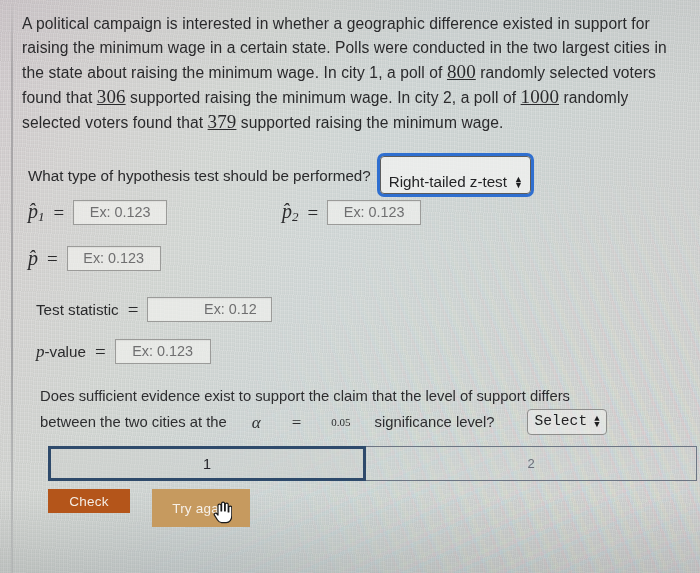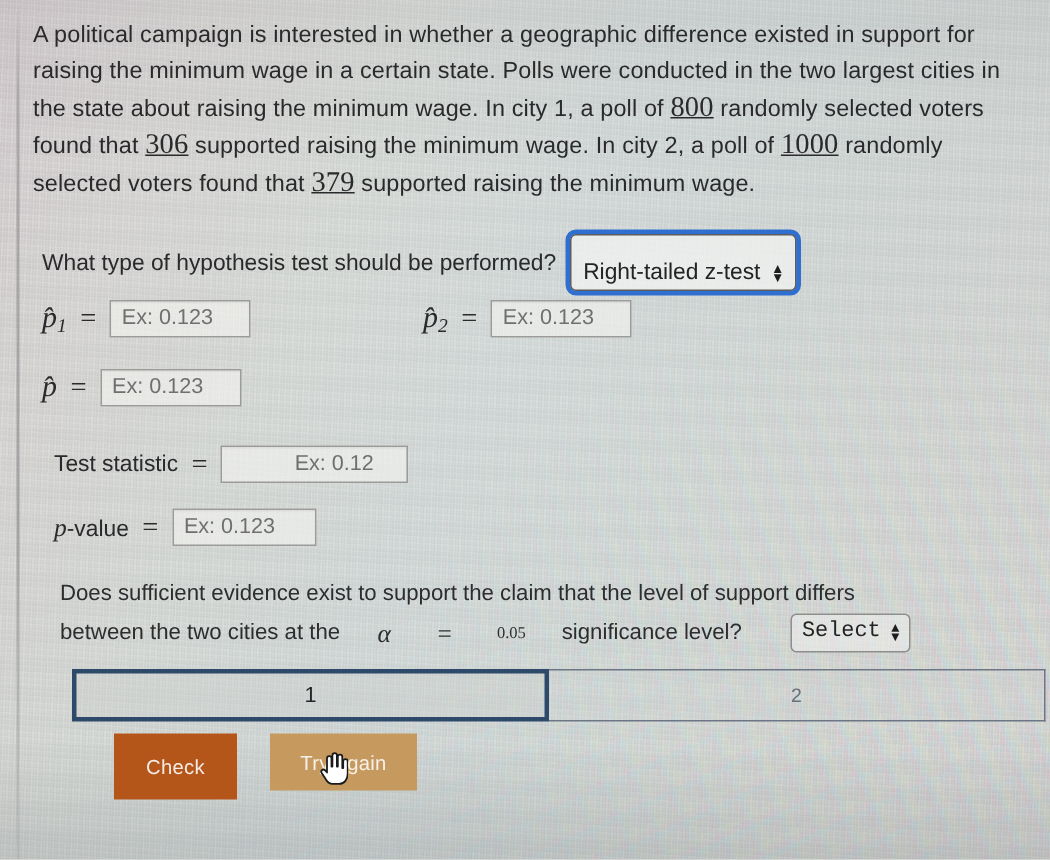--- a/index.html
+++ b/index.html
@@ -86,20 +86,21 @@
   .mathv{font-family:"Liberation Serif", serif;font-style:italic;font-size:20px;}
   .sub{font-size:13px;vertical-align:-3px;font-style:italic;}
   .eq{font-family:"Liberation Serif", serif;font-size:19px;margin:0 9px;}
 
   .inp{
     display:inline-block;background:rgba(243,243,241,0.62);
     border:1px solid #9b9b99;
     color:#6f6f70;font-size:14.4px;font-family:"Liberation Sans",sans-serif;
     padding:3px 7px 4px 7px;line-height:16px;
     box-shadow:inset 0 1px 1px rgba(0,0,0,0.05);
+    text-align:center;
   }
 
   .sel{
     display:inline-flex;align-items:center;gap:7px;
     background:rgba(240,240,238,0.55);
     border:1px solid #8e8e8c;border-radius:4px;
     padding:16px 7px 3px 8px;color:#232325;font-size:15.2px;
   }
   .sel.focus{
     outline:3px solid #2f6fd0;outline-offset:0px;
@@ -121,21 +122,21 @@
   .tab2{
     width:330px;border:1px solid #6d7684;border-left:none;
     background:rgba(205,210,212,0.18);color:#6b6f78;font-size:13px;
   }
 
   .btns{position:absolute;left:48px;top:489px;display:flex;gap:22px;}
   .btn{
     display:flex;align-items:center;justify-content:center;
     color:#f4ece4;font-size:13.5px;letter-spacing:.2px;
   }
-  .btn-check{width:82px;height:44px;background:#b4551a;margin-left:28px;}
+  .btn-check{width:82px;height:24px;background:#b4551a;}
   .btn-try{width:98px;height:38px;background:#c69a5f;color:#f6f0e8;}
 
   .cursor{position:absolute;left:212px;top:501px;width:20px;height:24px;pointer-events:none;z-index:6;}
 </style>
 </head>
 <body>
 
 <div id="screen">
   <div class="moire m1"></div>
   <div class="moire m2"></div>

